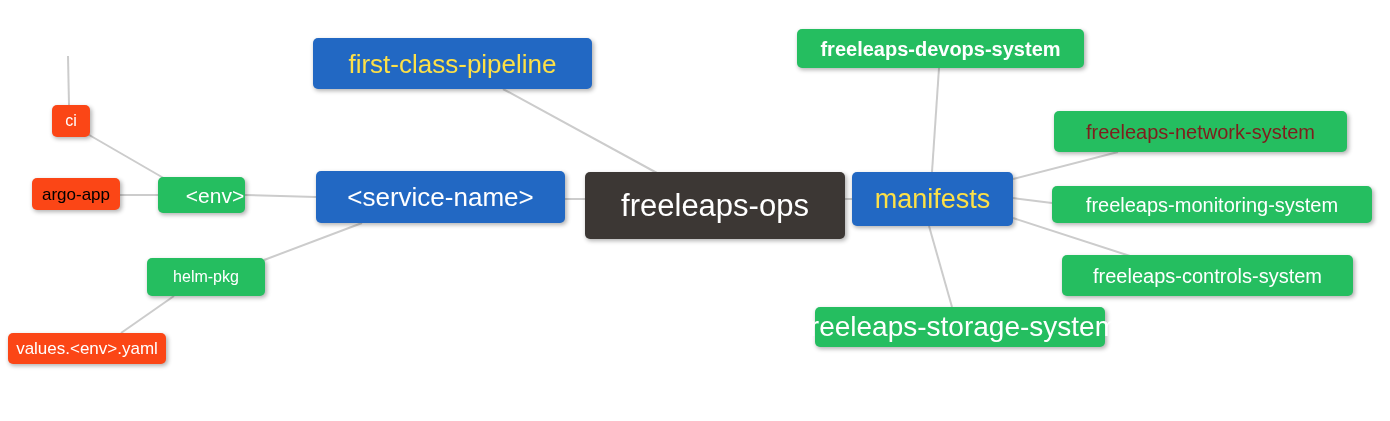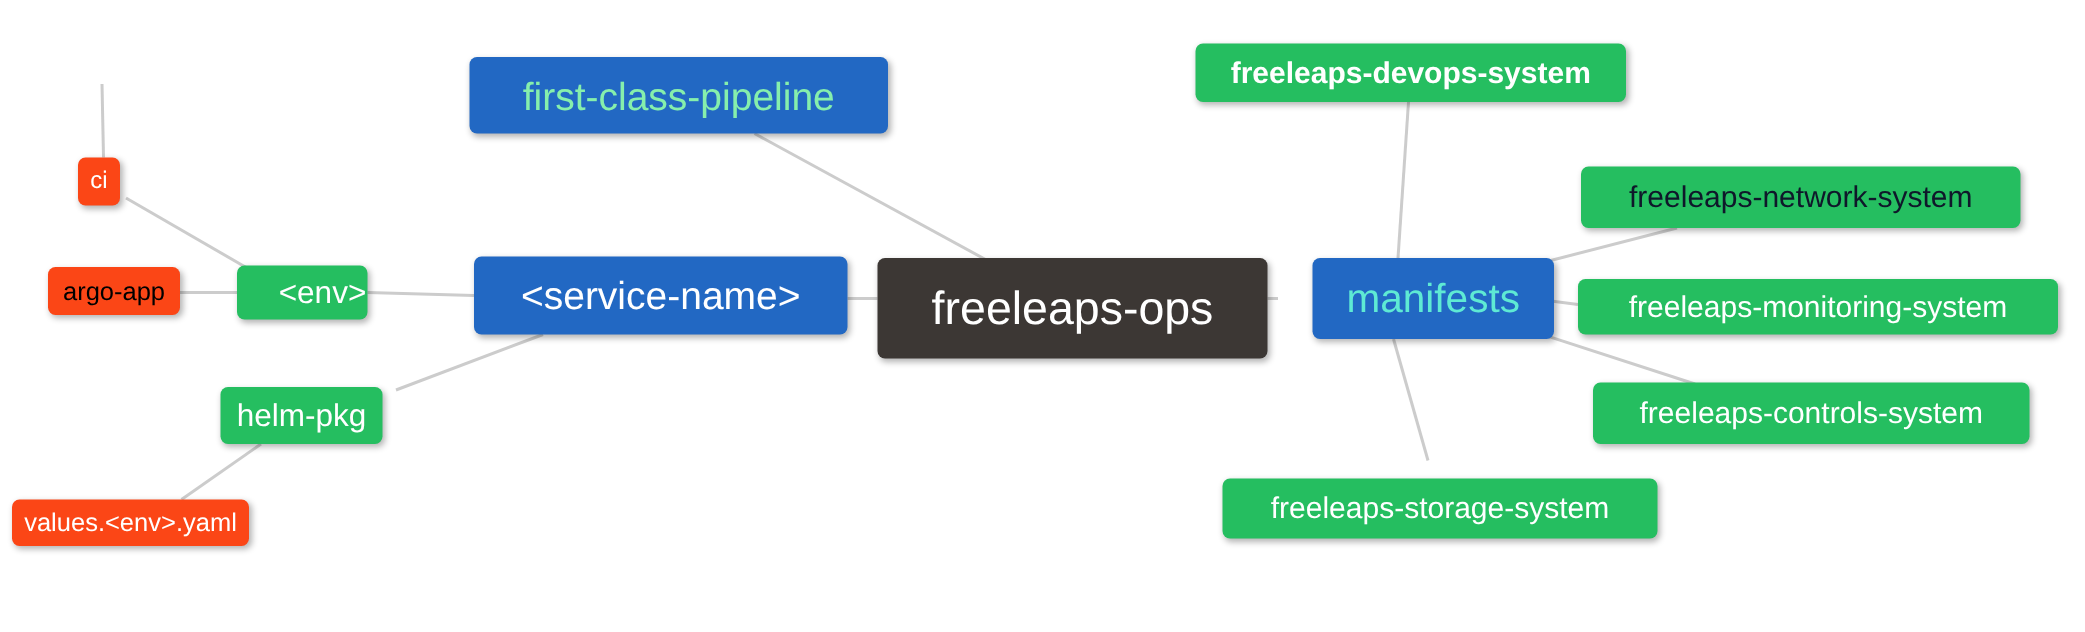--- a/index.html
+++ b/index.html
@@ -51,27 +51,27 @@
       <line x1="565" y1="199" x2="585" y2="199" stroke="#CCCCCC" stroke-width="2"></line>
       <line x1="503" y1="89" x2="657" y2="173" stroke="#CCCCCC" stroke-width="2"></line>
       <line x1="845" y1="199" x2="852" y2="199" stroke="#CCCCCC" stroke-width="2"></line>
       <line x1="932" y1="172" x2="939" y2="68" stroke="#CCCCCC" stroke-width="2"></line>
       <line x1="1013" y1="179" x2="1118" y2="152" stroke="#CCCCCC" stroke-width="2"></line>
       <line x1="1013" y1="198" x2="1052" y2="203" stroke="#CCCCCC" stroke-width="2"></line>
       <line x1="1013" y1="218" x2="1130" y2="256" stroke="#CCCCCC" stroke-width="2"></line>
       <line x1="929" y1="226" x2="952" y2="307" stroke="#CCCCCC" stroke-width="2"></line>
     </svg>
 
-    <div class="node" style="left: 52px; top: 105px; width: 28px; height: 32px; font-size: 16px; background: rgb(251, 70, 22); color: rgb(255, 255, 255);">ci</div>
+    <div class="node" style="left: 52px; top: 105px; width: 38px; height: 32px; font-size: 16px; background: rgb(251, 70, 22); color: rgb(255, 255, 255);">ci</div>
     <div class="node" style="left: 32px; top: 178px; width: 88px; height: 32px; font-size: 17px; background: rgb(251, 70, 22); color: #000000;">argo-app</div>
     <div class="node" style="left: 158px; top: 177px; width: 87px; height: 36px; font-size: 21px; background: rgb(37, 190, 96); color: rgb(255, 255, 255); padding-left: 27px;">&lt;env&gt;</div>
-    <div class="node" style="left: 147px; top: 258px; width: 108px; height: 38px; font-size: 21px; background: rgb(37, 190, 96); color: rgb(255, 255, 255);">helm-pkg</div>
+    <div class="node" style="left: 147px; top: 258px; width: 118px; height: 38px; font-size: 16px; background: rgb(37, 190, 96); color: rgb(255, 255, 255);">helm-pkg</div>
     <div class="node" style="left: 8px; top: 333px; width: 158px; height: 31px; font-size: 17px; background: rgb(251, 70, 22); color: rgb(255, 255, 255);">values.&lt;env&gt;.yaml</div>
-    <div class="node" style="left: 313px; top: 38px; width: 279px; height: 51px; font-size: 26px; background: rgb(34, 104, 195); color: #86efac;">first-class-pipeline</div>
+    <div class="node" style="left: 313px; top: 38px; width: 279px; height: 51px; font-size: 26px; background: rgb(34, 104, 195); color: #fde047;">first-class-pipeline</div>
     <div class="node" style="left: 585px; top: 172px; width: 260px; height: 67px; font-size: 31px; background: rgb(60, 55, 52); color: rgb(255, 255, 255);">freeleaps-ops</div>
     <div class="node" style="left: 316px; top: 171px; width: 249px; height: 52px; font-size: 26px; background: rgb(34, 104, 195); color: rgb(255, 255, 255);">&lt;service-name&gt;</div>
-    <div class="node" style="left: 875px; top: 172px; width: 161px; height: 54px; font-size: 27px; background: rgb(34, 104, 195); color: #5eead4;">manifests</div>
+    <div class="node" style="left: 852px; top: 172px; width: 161px; height: 54px; font-size: 27px; background: rgb(34, 104, 195); color: #fde047;">manifests</div>
     <div class="node" style="left: 797px; top: 29px; width: 287px; height: 39px; font-size: 20px; background: rgb(37, 190, 96); color: rgb(255, 255, 255); font-weight: bold;">freeleaps-devops-system</div>
-    <div class="node" style="left: 1054px; top: 111px; width: 293px; height: 41px; font-size: 20px; background: rgb(37, 190, 96); color: #0f172a;">freeleaps-network-system</div>
+    <div class="node" style="left: 1054px; top: 111px; width: 293px; height: 41px; font-size: 20px; background: rgb(37, 190, 96); color: #7f1d1d;">freeleaps-network-system</div>
     <div class="node" style="left: 1052px; top: 186px; width: 320px; height: 37px; font-size: 20px; background: rgb(37, 190, 96); color: rgb(255, 255, 255);">freeleaps-monitoring-system</div>
     <div class="node" style="left: 1062px; top: 255px; width: 291px; height: 41px; font-size: 20px; background: rgb(37, 190, 96); color: rgb(255, 255, 255);">freeleaps-controls-system</div>
-    <div class="node" style="left: 815px; top: 307px; width: 290px; height: 40px; font-size: 20px; background: rgb(37, 190, 96); color: rgb(255, 255, 255); margin-top: 12px;">freeleaps-storage-system</div>
+    <div class="node" style="left: 815px; top: 307px; width: 290px; height: 40px; font-size: 28px; background: rgb(37, 190, 96); color: rgb(255, 255, 255);">freeleaps-storage-system</div>
   </div>
 
 </body></html>

